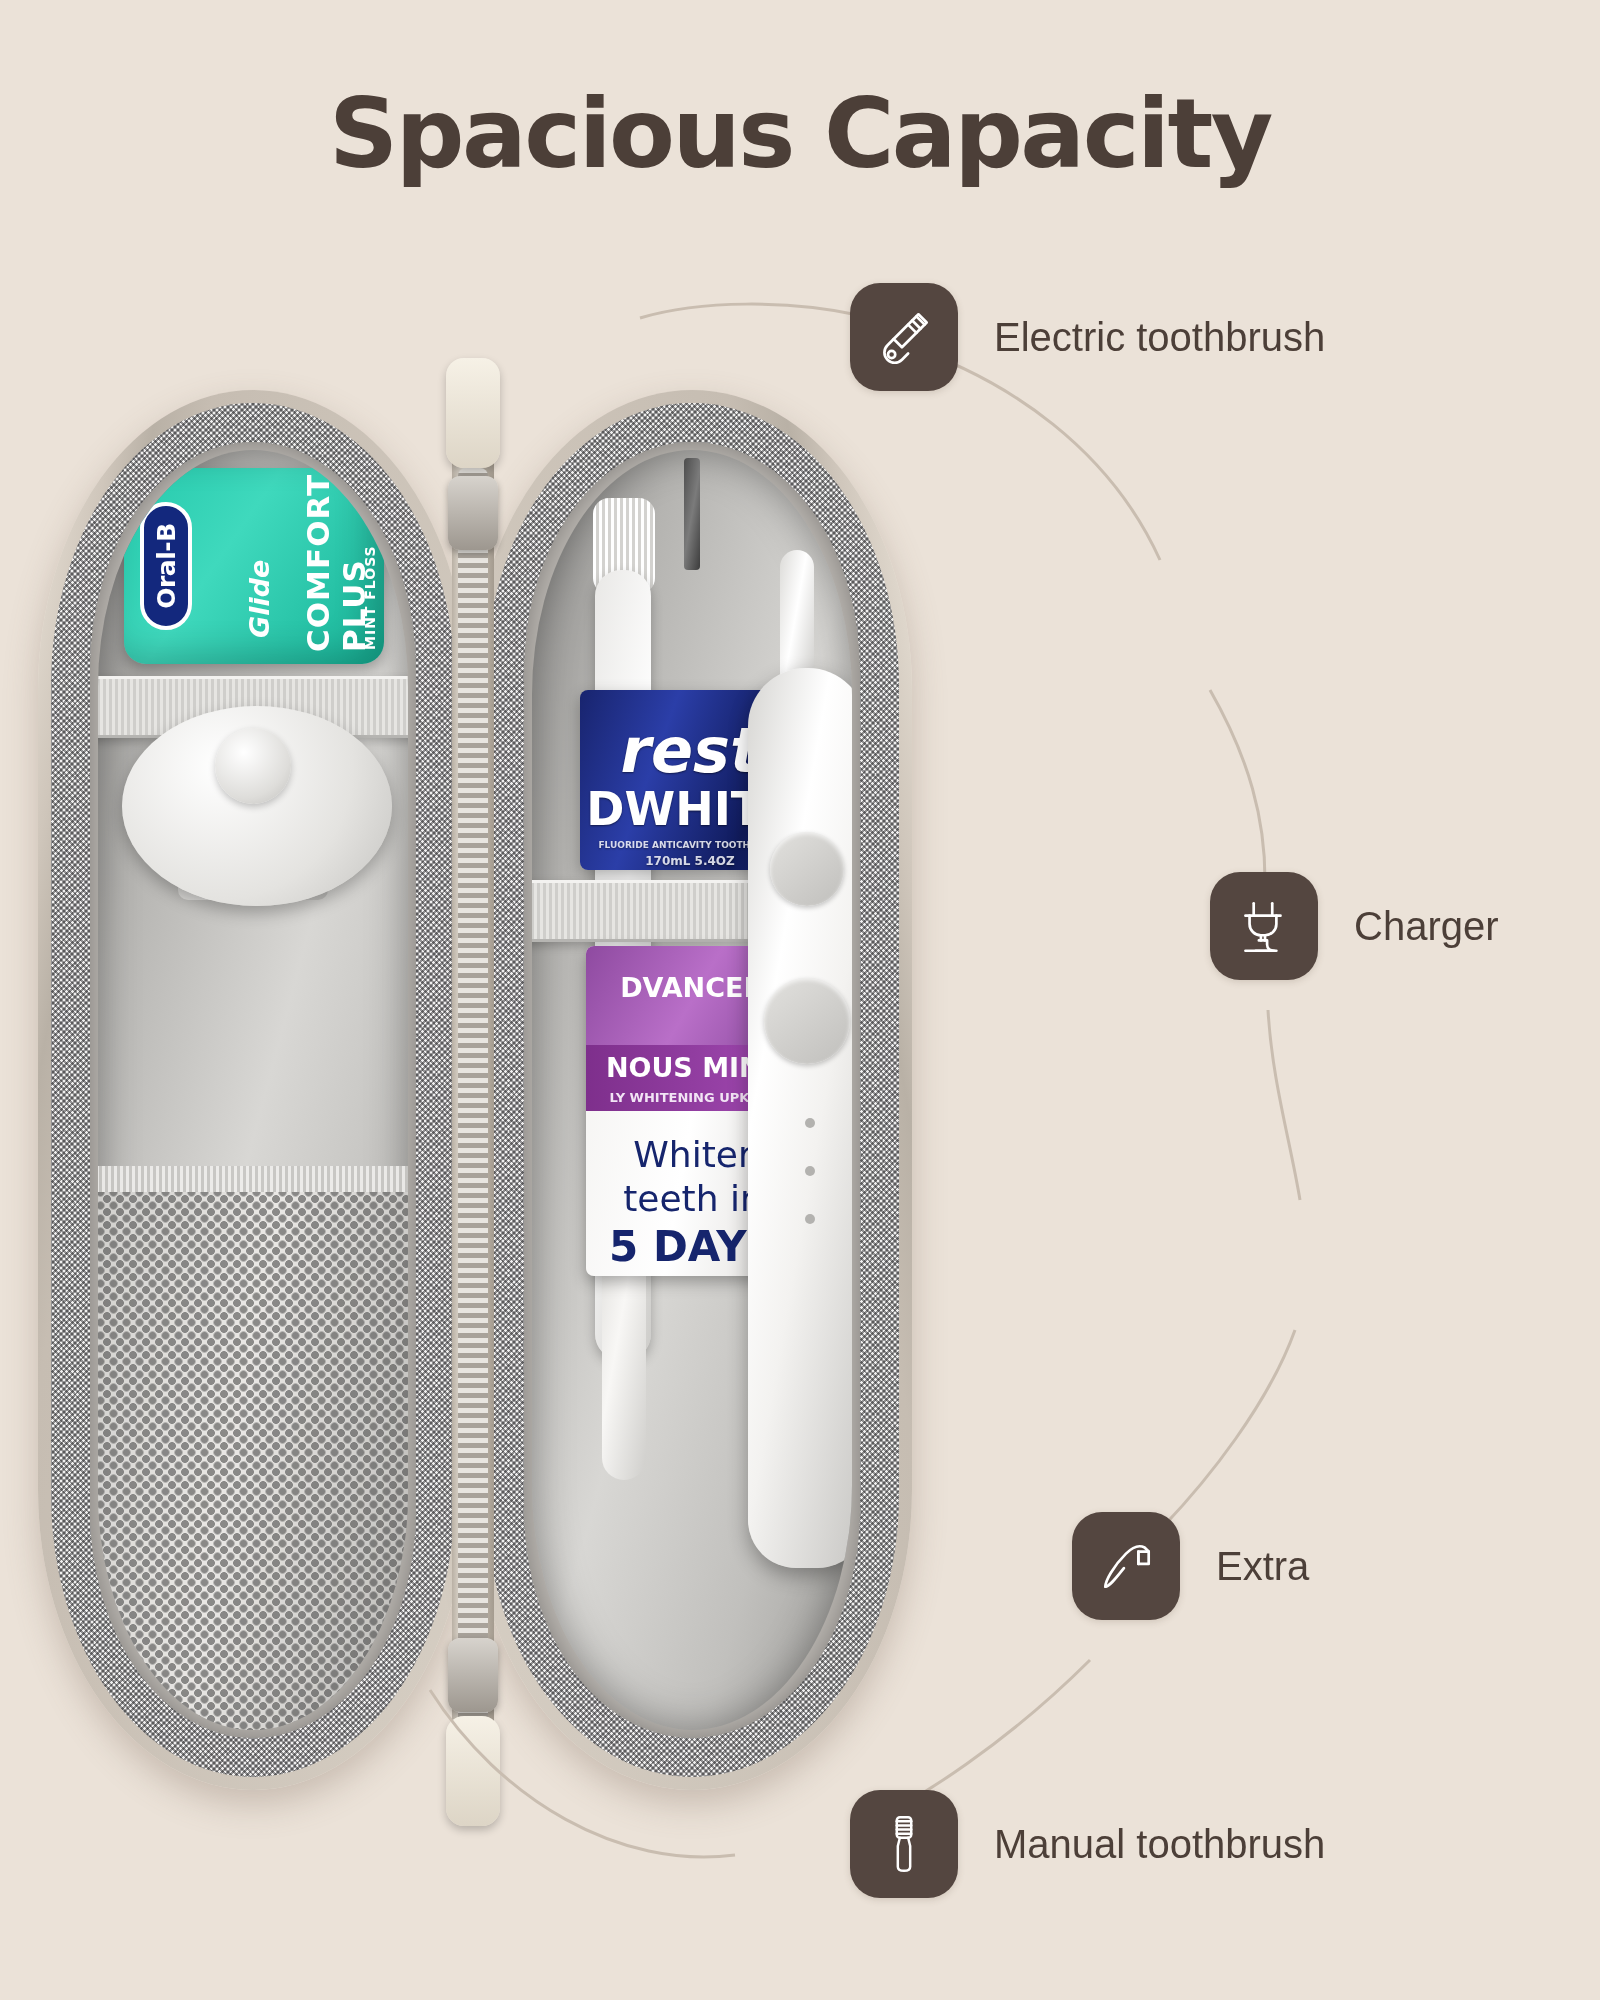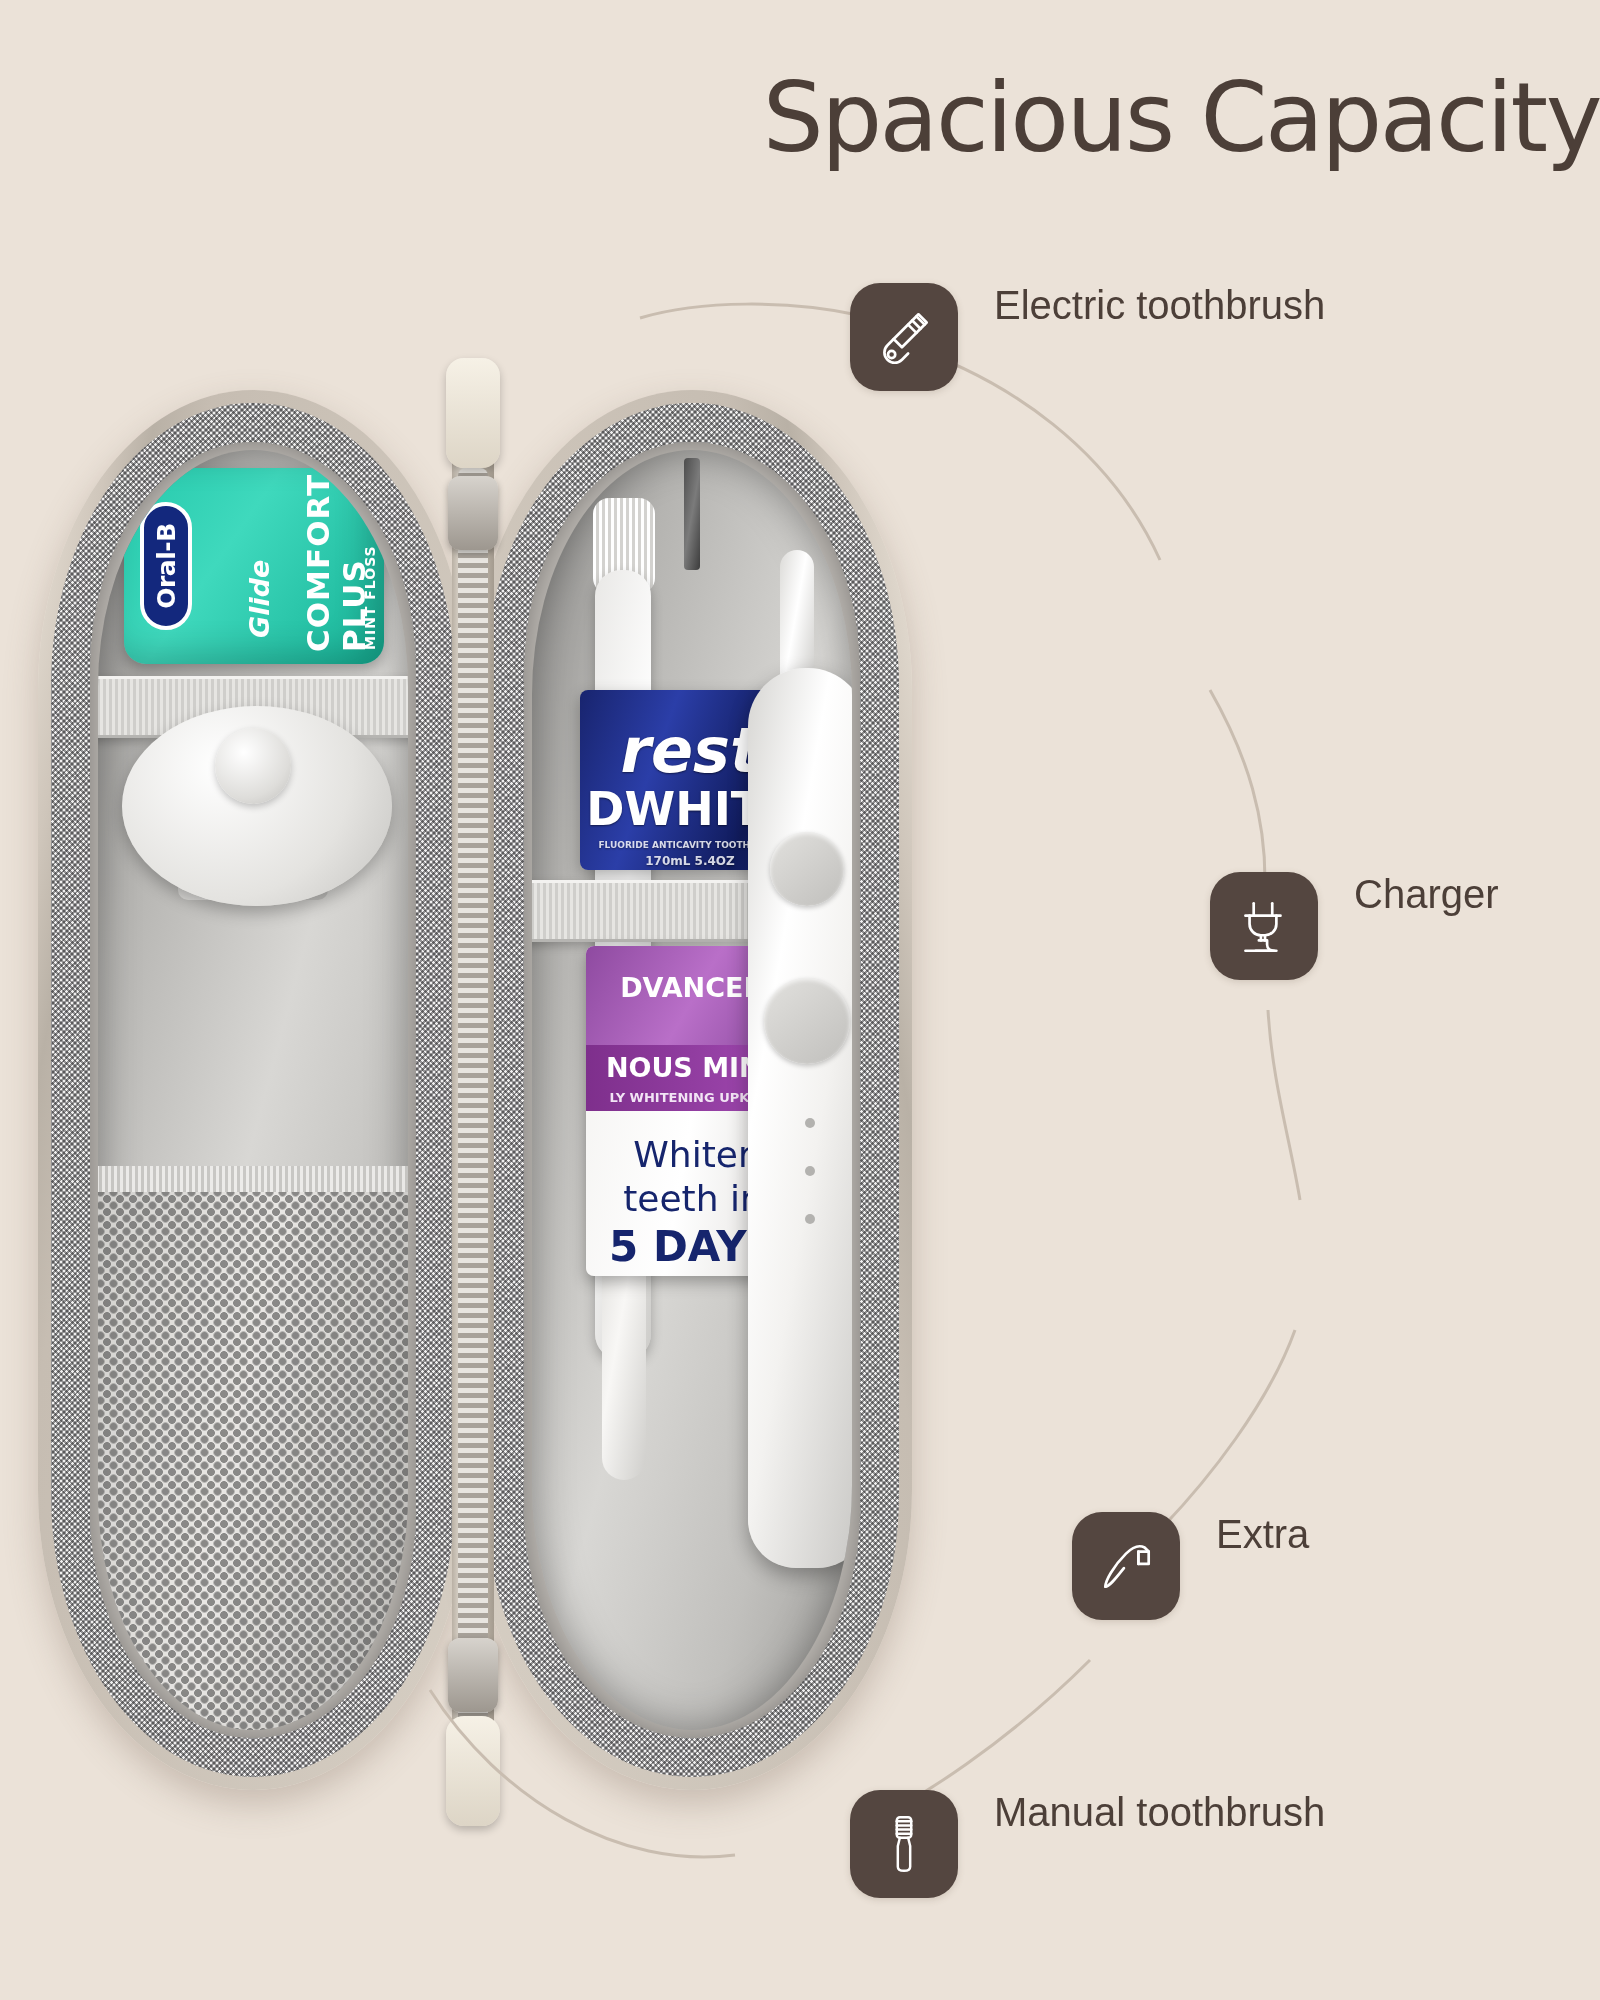--- a/index.html
+++ b/index.html
@@ -7,35 +7,35 @@
   body {
     font-family:"Liberation Sans", sans-serif;
     background:#ebe2d8;
     position:relative;
     overflow:hidden;
   }
   .stage { position:absolute; inset:0; }
 
   
   #title {
-    position:absolute; left:0; right:0; top:62px;
-    text-align:right;
+    position:absolute; left:0; right:0; top:78px;
+    text-align:center;
     font-size:96px;
-    font-weight:normal;
+    font-weight:bold;
     letter-spacing:-2.5px;
     color:#4c3f38;
     font-family:"DejaVu Sans", sans-serif;
     white-space:nowrap;
   }
 
   
   #connectors { position:absolute; left:0; top:0; width:1600px; height:2000px; }
 
   
-  .label-row { position:absolute; display:flex; }
+  .label-row { position:absolute; display:flex; align-items:center; }
   .badge {
     width:108px; height:108px; border-radius:30px;
     background:#544640;
     display:flex; align-items:center; justify-content:center;
     flex:0 0 auto;
     box-shadow:0 2px 7px rgba(90,70,55,.18);
   }
   .badge svg { display:block; }
   .label-text {
     margin-left:36px;

